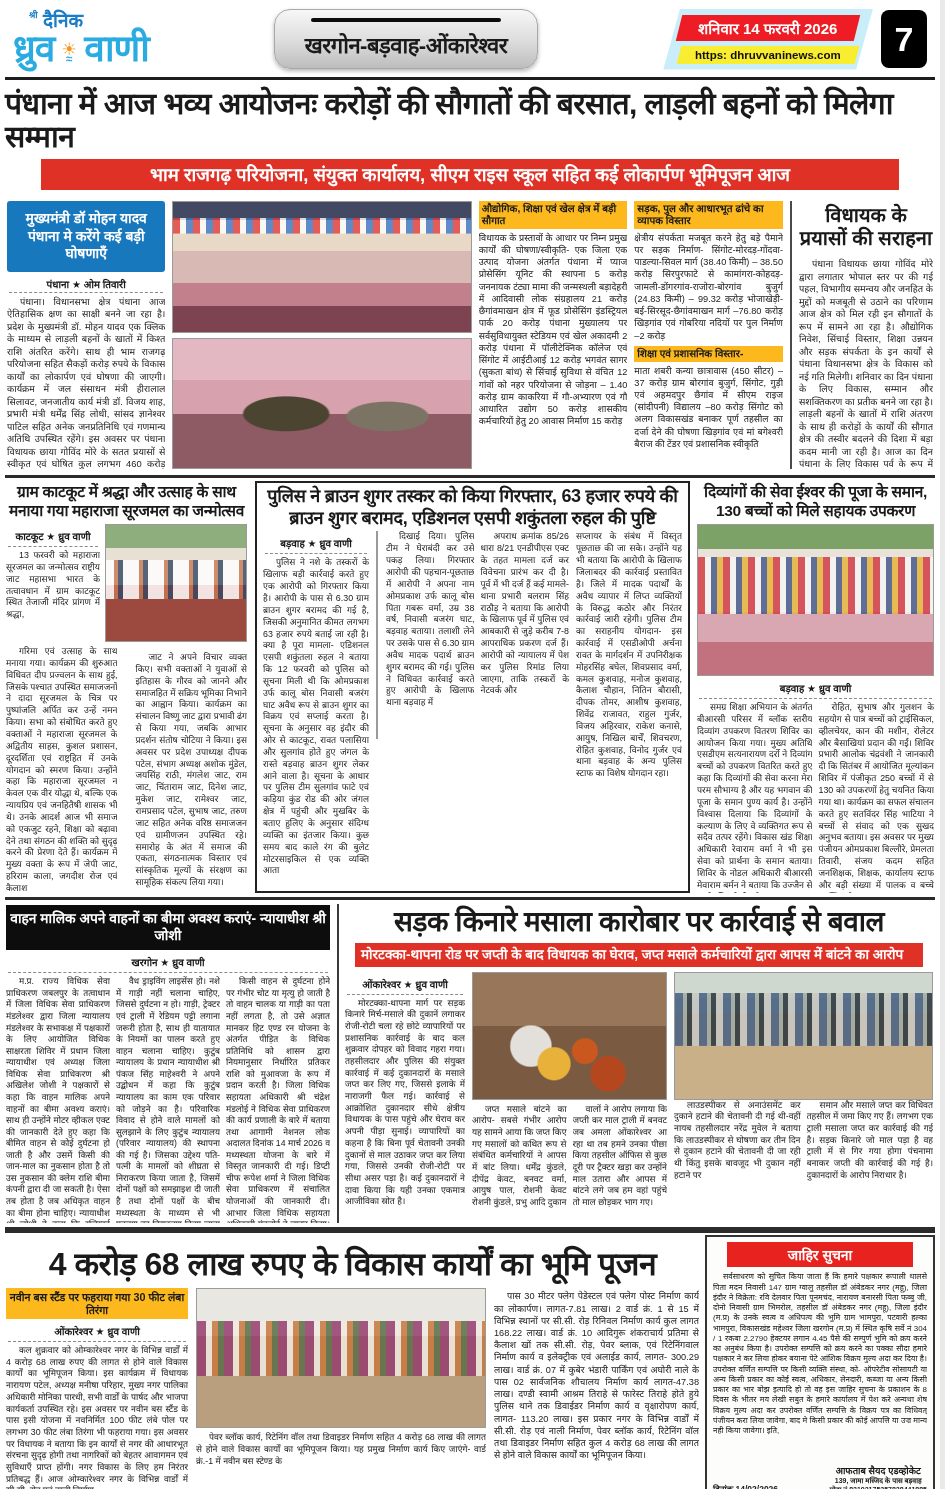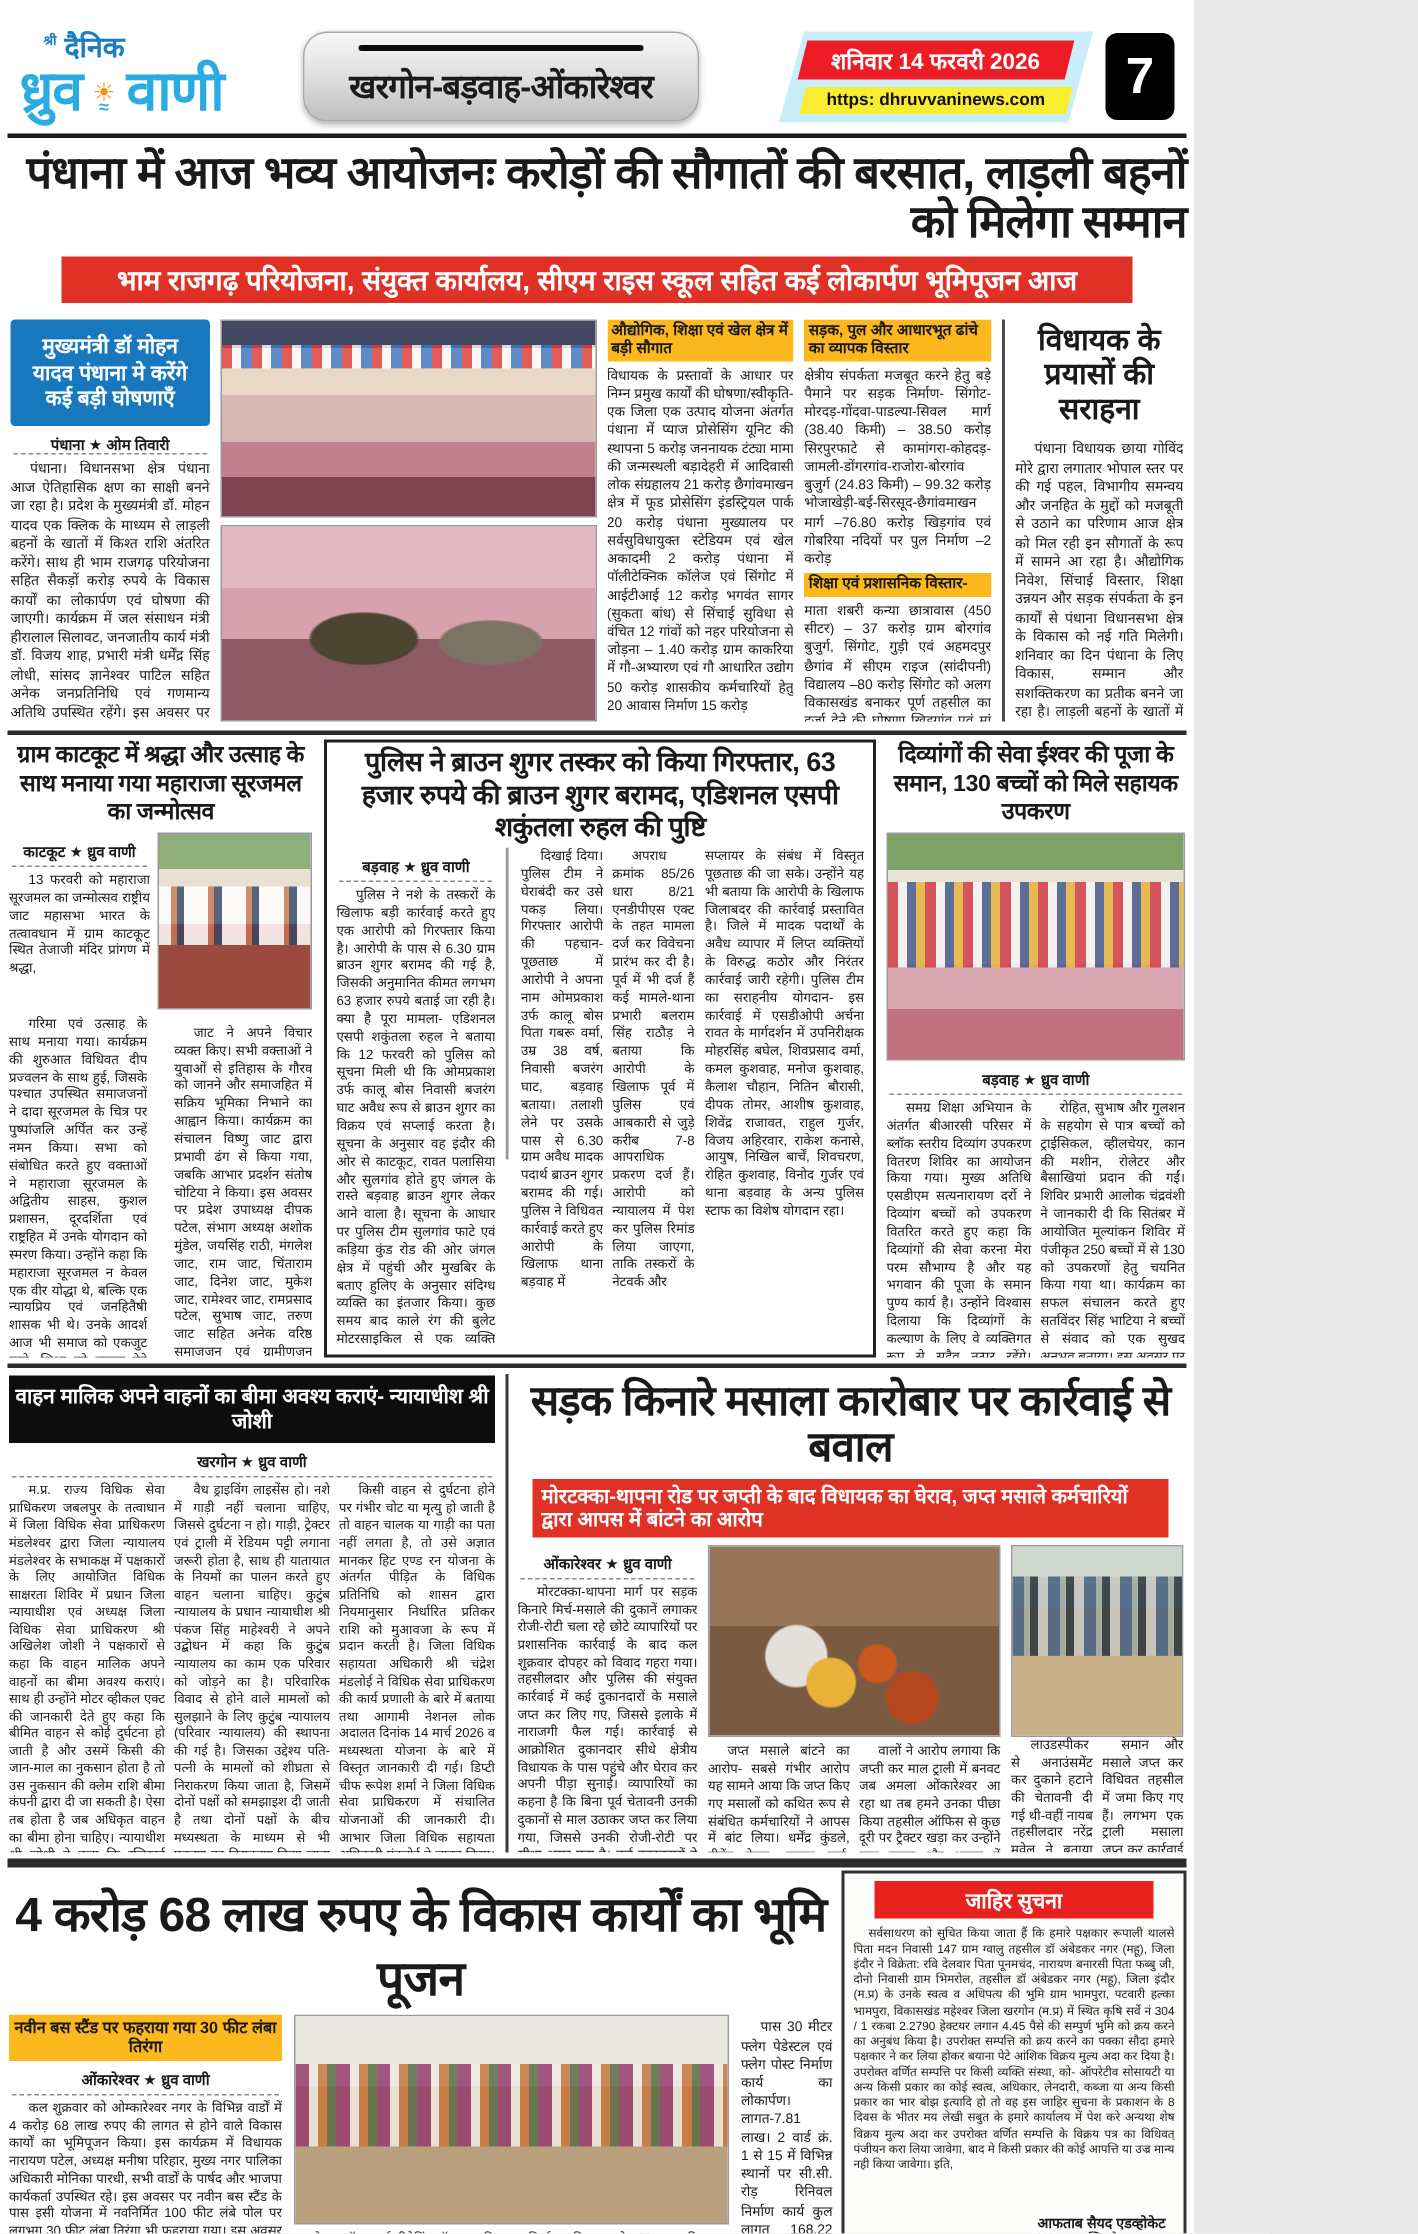--- a/index.html
+++ b/index.html
@@ -1,18 +1,18 @@
 <!DOCTYPE html>
 <html><head>
 <meta charset="utf-8">
 <style>
   *{margin:0;padding:0;box-sizing:border-box;}
   html,body{background:#e9e9e9;}
   body{width:945px;font-family:"Liberation Sans","DejaVu Sans",sans-serif;color:#1a1a1a;}
-  .page{width:796px;height:1489px;overflow:hidden;background:#fff;position:relative;padding:12px 5px;}
+  .page{width:940px;height:1489px;overflow:hidden;background:#fff;position:relative;padding:0 5px;}
 
   
   .masthead{height:80px;display:flex;align-items:center;justify-content:space-between;padding:5px 8px 4px;border-bottom:3px solid #1d1d1d;}
   .logo{line-height:1;}
   .logo-top{color:#1a7ec6;font-weight:bold;font-size:19px;margin-left:16px;display:block;}
   .logo-sup{font-size:9px;vertical-align:top;color:#1a7ec6;font-weight:bold;}
   .logo-row{display:flex;align-items:flex-end;gap:1px;}
   .logo-word{color:#2aace2;font-weight:800;font-size:37px;letter-spacing:-1px;}
   .sun{display:inline-flex;flex-direction:column;align-items:center;width:26px;margin:0 1px 4px;}
   .sun-glyph{color:#f7941d;font-size:17px;line-height:.75;}
@@ -22,21 +22,21 @@
   .edition-text{font-size:22px;font-weight:800;letter-spacing:-.5px;}
   .mast-right{display:flex;align-items:center;gap:8px;}
   .banner-stack{background:#c9eef9;padding:6px 16px;display:flex;flex-direction:column;gap:5px;clip-path:polygon(8% 0,100% 0,92% 100%,0 100%);}
   .banner{transform:skewX(-14deg);padding:3px 16px;font-weight:800;text-align:center;}
   .banner span{display:inline-block;transform:skewX(14deg);}
   .banner-date{background:#ee1c25;color:#fff;font-size:15px;}
   .banner-url{background:#f9ed32;color:#111;font-size:11.5px;}
   .page-num{background:#000;color:#fff;font-size:34px;font-weight:bold;width:46px;height:58px;display:flex;align-items:center;justify-content:center;border-radius:8px;}
 
   
-  .lead-headline{font-size:30px;font-weight:900;text-align:right;padding:7px 0 3px;letter-spacing:-.6px;line-height:1.1;}
+  .lead-headline{font-size:30px;font-weight:900;text-align:left;padding:7px 0 3px;letter-spacing:-.6px;line-height:1.1;}
   .lead-sub{background:#e03127;color:#fff;font-weight:800;font-size:18.5px;text-align:center;margin:3px 36px 6px;padding:5px 8px;line-height:1.15;}
 
   
   .byline{font-weight:bold;font-size:10px;text-align:center;margin:5px 2px 3px;border-bottom:1px dashed #8a8a8a;padding-bottom:3px;white-space:nowrap;overflow:hidden;}
   .body-text{font-size:9.4px;line-height:1.33;text-align:justify;text-indent:13px;overflow:hidden;}
   .yellow-head{background:#fdb81e;font-weight:800;font-size:10.2px;padding:2px 3px;margin-bottom:3px;line-height:1.15;}
   .photo{position:relative;overflow:hidden;border:1px solid #9a9a9a;background:#cfc8bd;}
   .rule-thick{border-bottom:3px solid #2b2b2b;}
 
   

